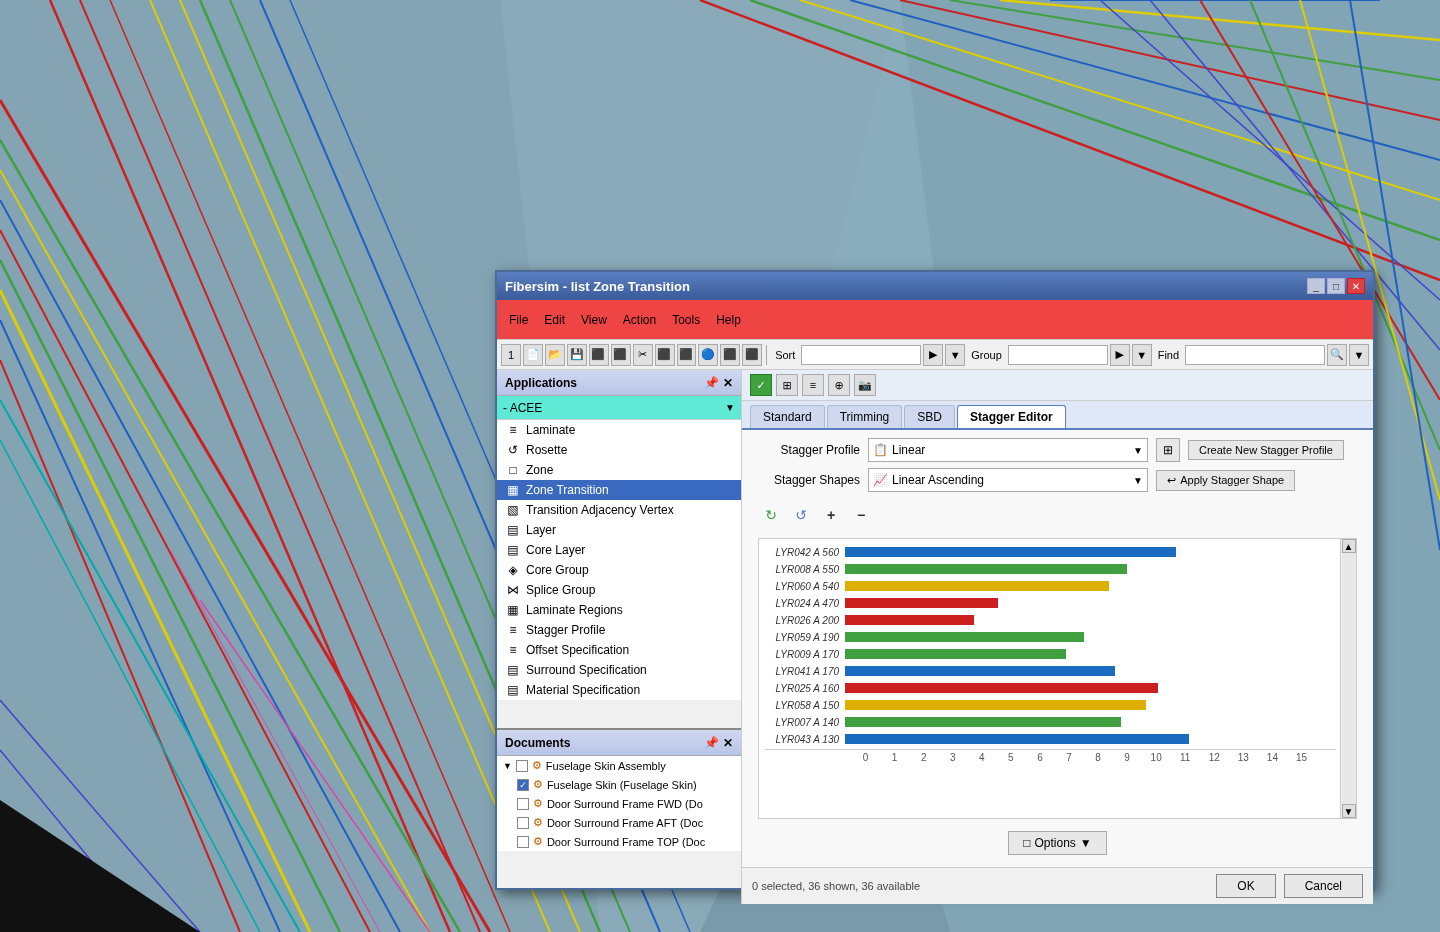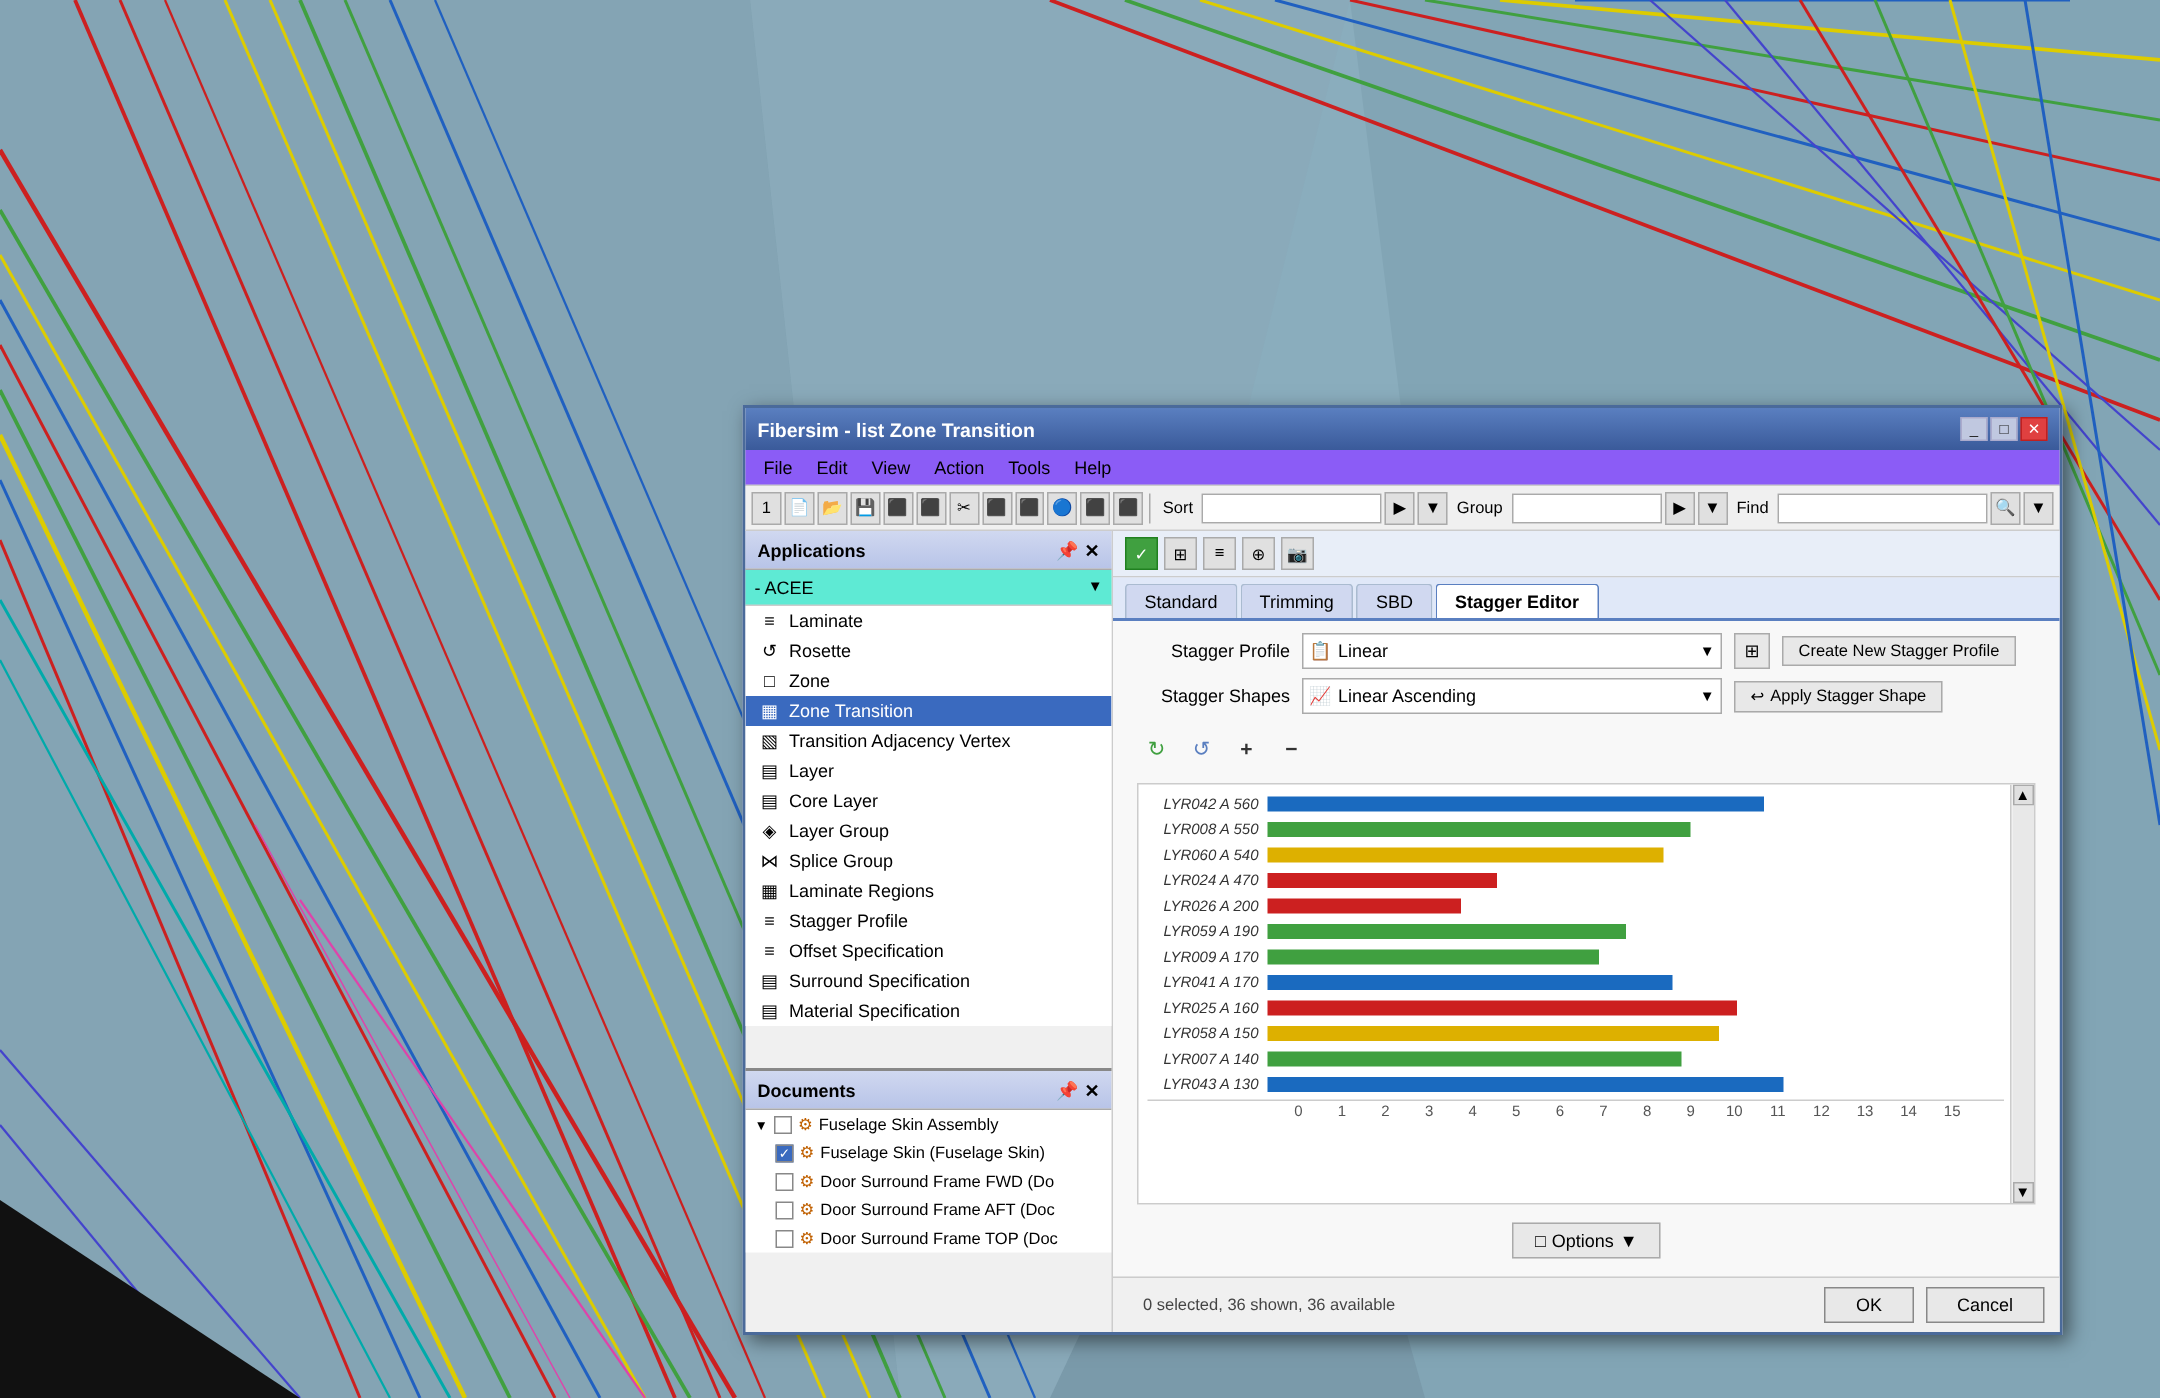--- a/index.html
+++ b/index.html
@@ -36,25 +36,25 @@
       background: #c0c8e0;
       cursor: pointer;
       font-size: 10px;
       display: flex; align-items: center; justify-content: center;
       color: #222;
     }
     .title-btn.close { background: #e04040; color: white; border-color: #c02020; }
 
     
     .menu-bar {
-      background: #8b5cf6;
+      background: #ef4444;
       border-bottom: 1px solid #ccc;
       display: flex; align-items: center;
       padding: 2px 4px;
-      height: 24px;
+      height: 40px;
     }
     .menu-item {
       padding: 2px 8px;
       cursor: pointer;
       font-size: 12px;
     }
 
     
     .toolbar {
       background: #f0f0f0;
@@ -244,21 +244,21 @@
       display: flex; align-items: center; gap: 4px;
     }
 
     
     .bottom-bar {
       display: flex; align-items: center; justify-content: space-between;
       padding: 6px 10px;
       border-top: 1px solid #ccc;
       background: #f0f0f0;
     }
-    .status-text { font-size: 11px; color: #444; margin-left: 10px; }
+    .status-text { font-size: 11px; color: #444; }
     .bottom-buttons { display: flex; gap: 8px; }
     .dialog-btn {
       padding: 4px 20px;
       background: #e8e8e8;
       border: 1px solid #888;
       cursor: pointer;
       font-size: 12px;
     }
     .docs-tree-item {
       display: flex; align-items: center;
@@ -442,21 +442,21 @@
           <div class="tree-item">
             <span class="tree-item-icon">▤</span>
             <span>Layer</span>
           </div>
           <div class="tree-item">
             <span class="tree-item-icon">▤</span>
             <span>Core Layer</span>
           </div>
           <div class="tree-item">
             <span class="tree-item-icon">◈</span>
-            <span>Layer Group</span>
+            <span>Core Group</span>
           </div>
           <div class="tree-item">
             <span class="tree-item-icon">⋈</span>
             <span>Splice Group</span>
           </div>
           <div class="tree-item">
             <span class="tree-item-icon">▦</span>
             <span>Laminate Regions</span>
           </div>
           <div class="tree-item">

